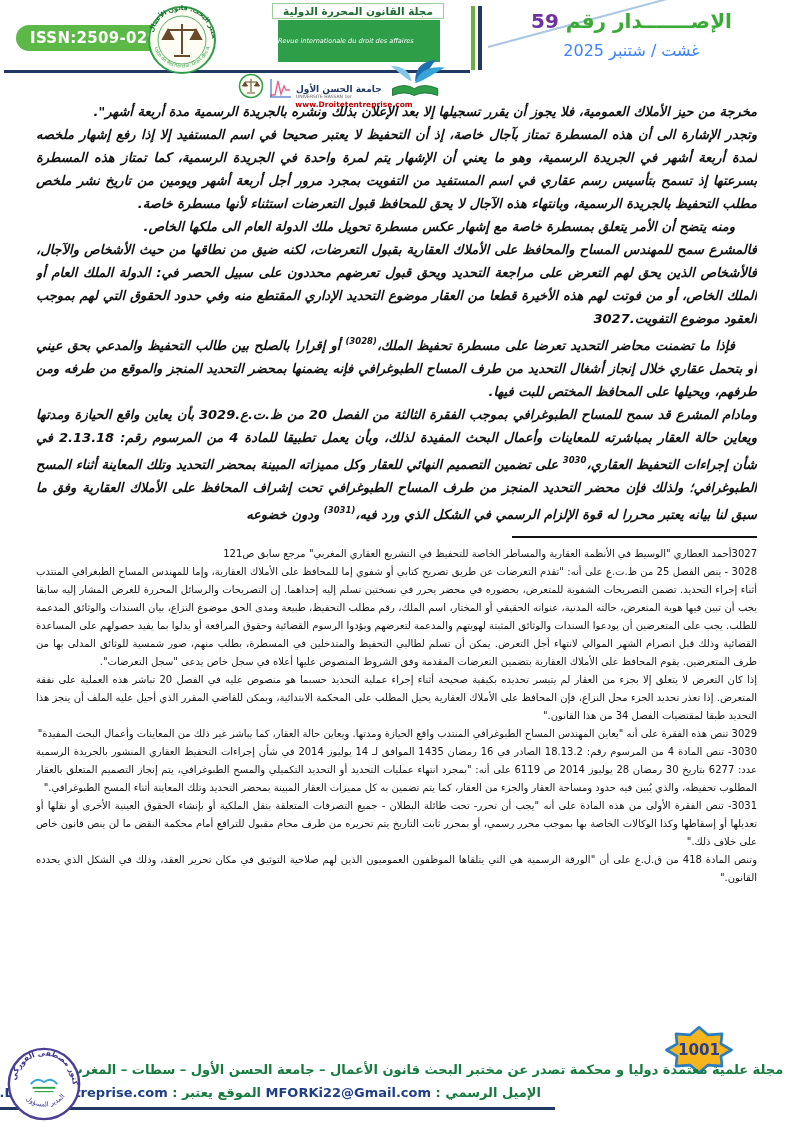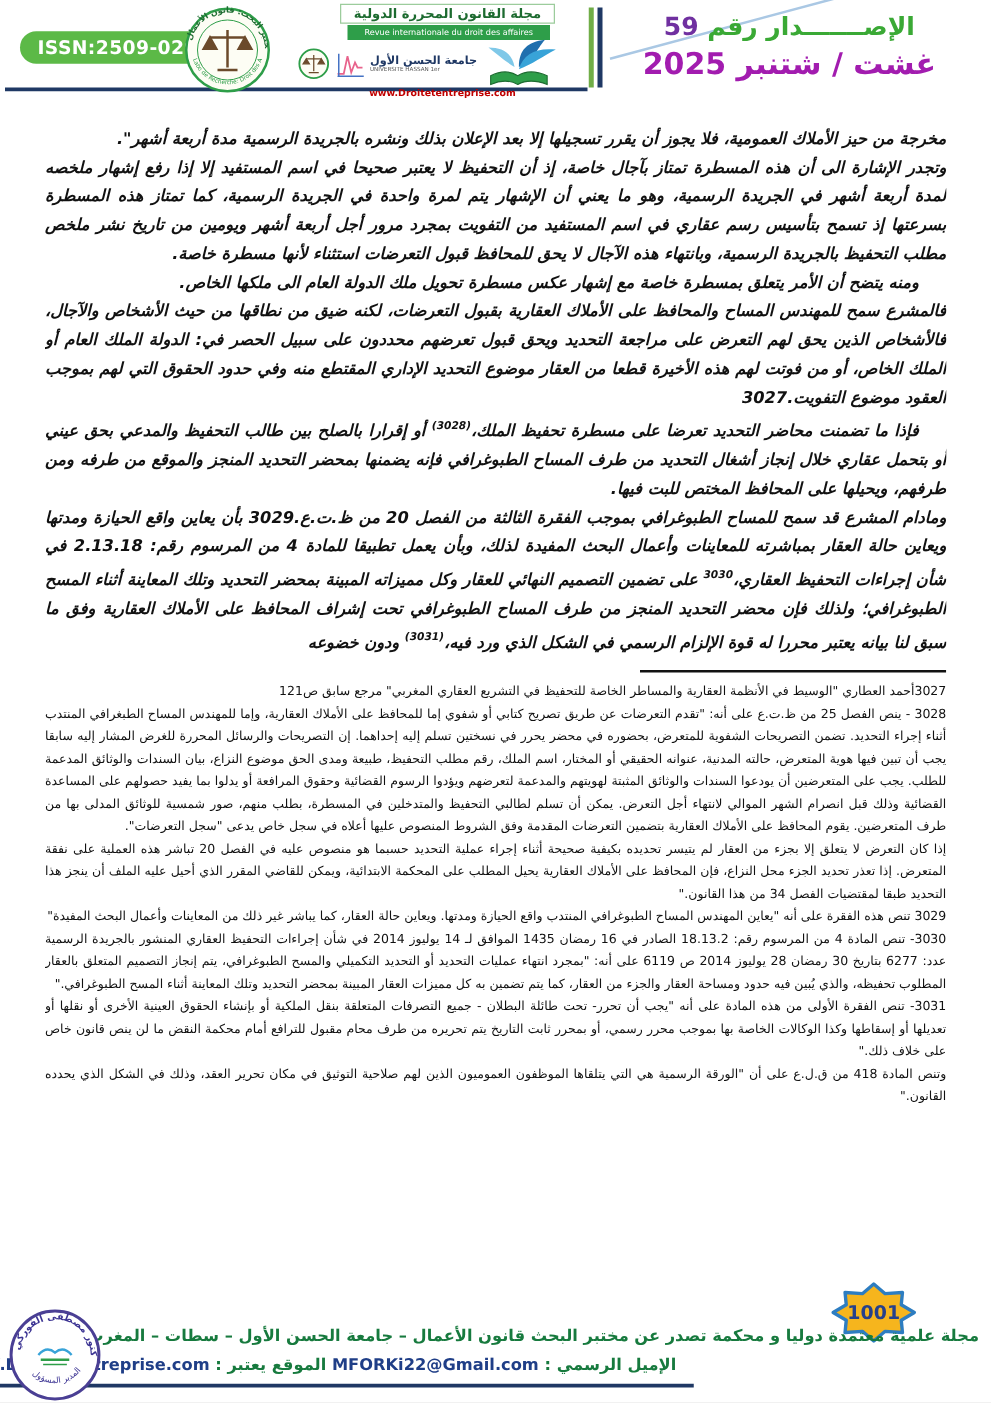--- a/index.html
+++ b/index.html
@@ -8,35 +8,35 @@
 
   
   .hdr{position:absolute;top:0;left:0;right:0;height:80px;}
   .issn{position:absolute;left:16px;top:25px;background:#5cb947;color:#fff;
         font-weight:bold;font-size:15px;padding:4px 14px;border-radius:16px;letter-spacing:.3px;}
   .hdr-rule{position:absolute;top:70px;left:4px;width:466px;height:3px;background:#1f3864;}
   .lab-logo{position:absolute;left:138px;top:4px;}
   .banner{position:absolute;left:238px;top:3px;width:232px;height:66px;}
   .jr-title{color:#1d6b30;font-weight:bold;font-size:10.5px;text-align:center;
             border:1px solid #9ccc9c;margin:0 26px 0 34px;padding:1px 0;}
-  .jr-fr{background:#2e9e49;color:#fff;font-size:6.5px;text-align:center;margin:1px 30px 1px 40px;padding:2px 0;}
-  .jr-row{display:flex;align-items:center;gap:3px;height:36px;}
+  .jr-fr{background:#2e9e49;color:#fff;font-size:6.5px;margin:1px 30px 1px 40px;padding:17px 0;font-style:italic;}
+  .jr-row{display:flex;align-items:flex-end;gap:3px;height:36px;}
   .jr-uni-ar{color:#1f3864;font-weight:bold;font-size:9px;white-space:nowrap;}
   .jr-uni-fr{color:#555;font-size:4.5px;white-space:nowrap;}
   .jr-web{color:#c00000;font-weight:bold;font-size:7.5px;text-align:center;margin-top:1px;}
   .vbar{position:absolute;top:6px;height:64px;width:4px;}
   .vbar.g{left:471px;background:#70ad47;}
   .vbar.n{left:478px;background:#1f3864;}
   .issue{position:absolute;left:490px;right:20px;top:6px;height:68px;text-align:center;}
   .diag{position:absolute;left:-2px;top:40px;width:218px;height:2px;background:#aac8e4;
         transform:rotate(-15deg);transform-origin:left center;}
   .issue-l1{position:relative;font-size:20px;font-weight:bold;line-height:30px;}
   .issue-label{color:#3aa935;}
   .issue-num{color:#7030a0;}
-  .issue-l2{position:relative;color:#a21caf;font-size:24px;font-weight:bold;line-height:30px;}
+  .issue-l2{position:relative;color:#3b82f6;font-size:16px;font-weight:normal;line-height:30px;}
 
   
   .content{position:absolute;top:100px;right:36px;left:36px;bottom:86px;overflow:hidden;}
   .para{margin:0;font-size:13px;line-height:23px;font-weight:bold;color:#111;
         text-align:justify;font-style:italic;}
   .para.ind{text-indent:22px;}
   .sup{font-size:8.5px;vertical-align:6px;}
   .fn-sep{width:245px;border-top:2px solid #111;margin:10px auto 7px 0;margin-right:0;margin-left:auto;}
   .fn{margin:0;font-size:10px;line-height:18px;color:#111;text-align:justify;}
 

